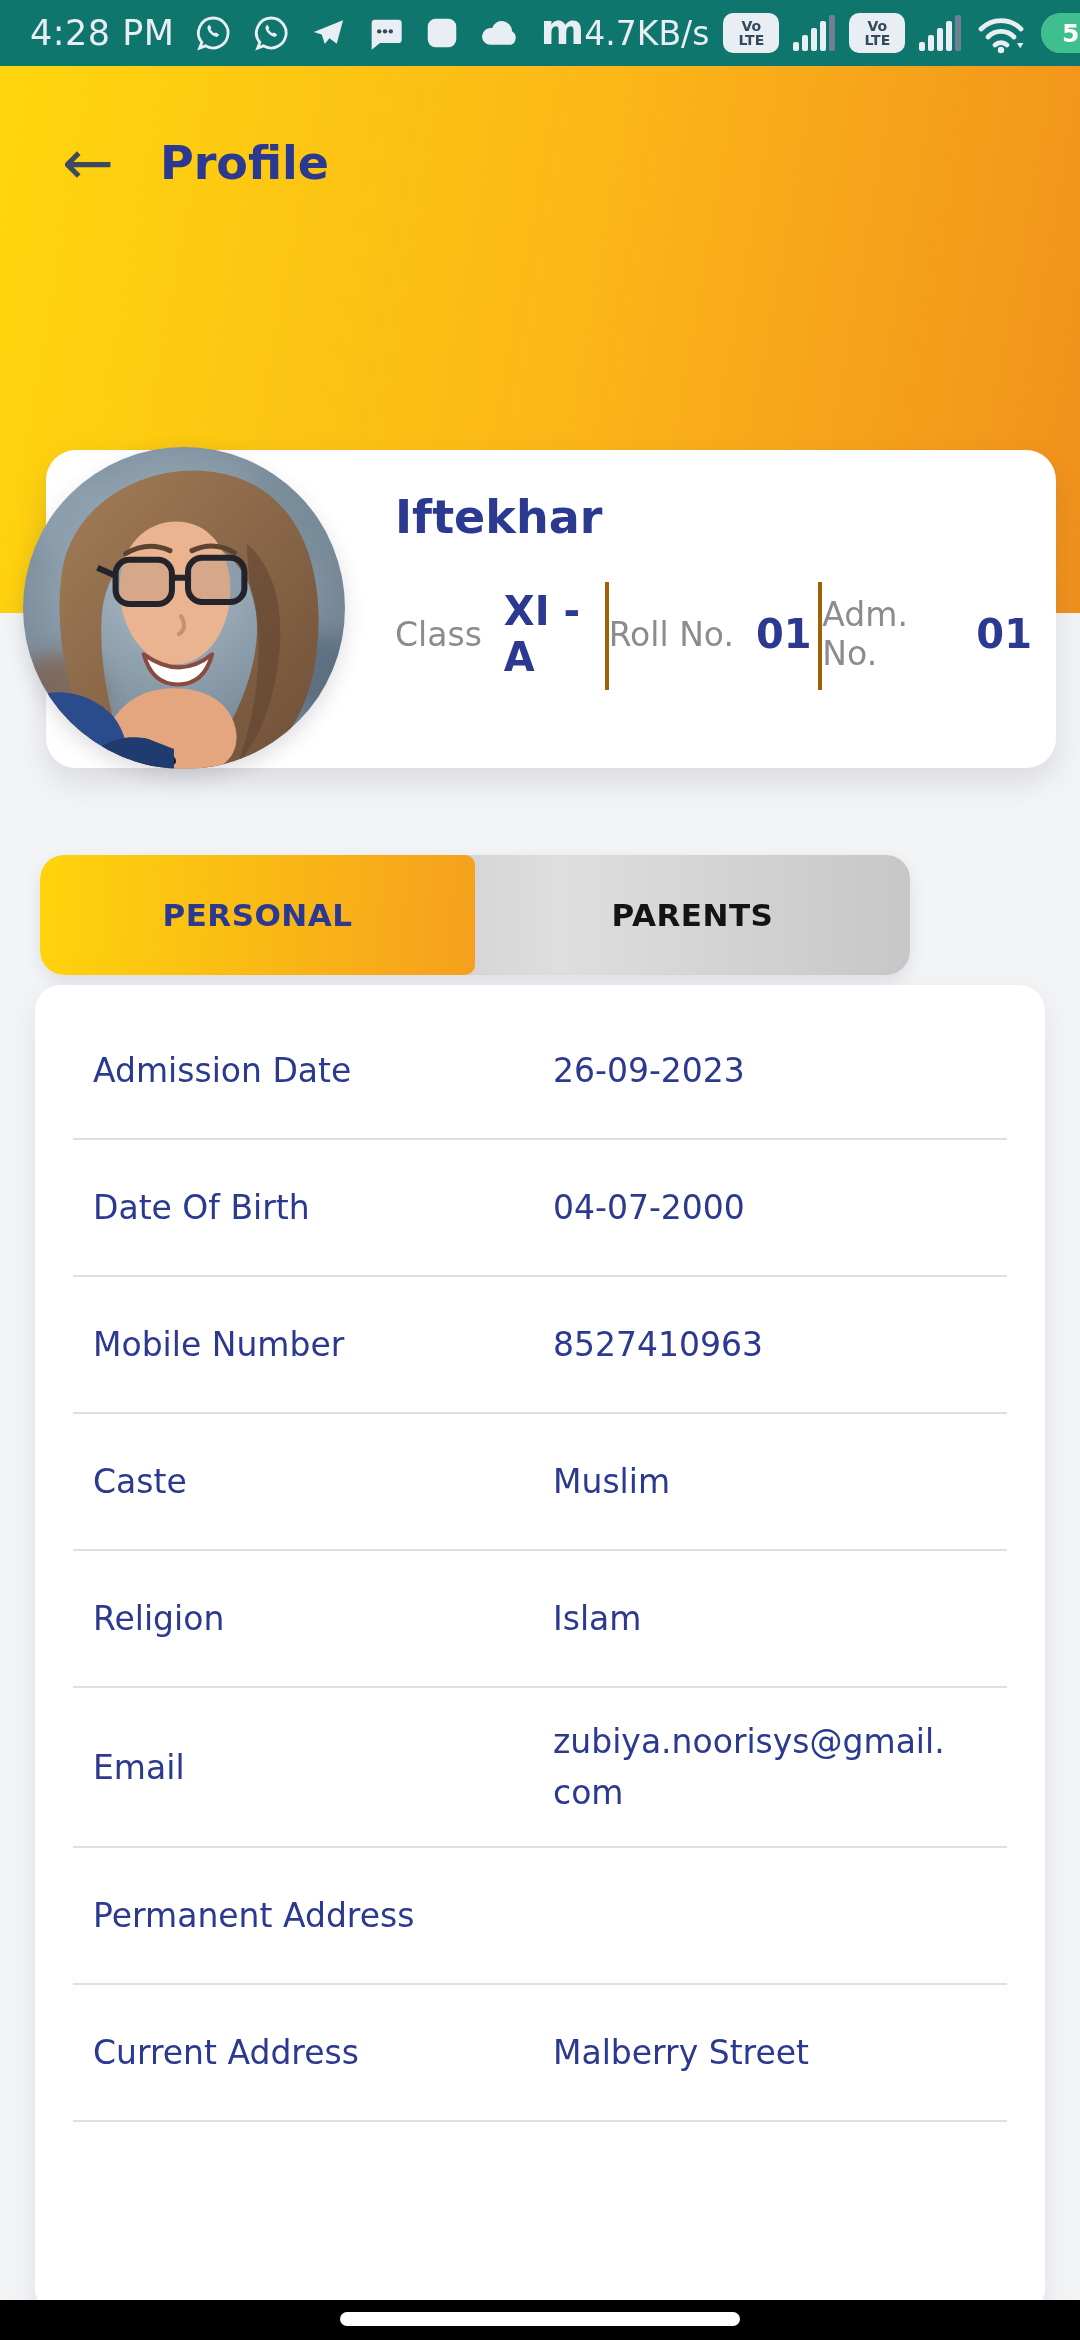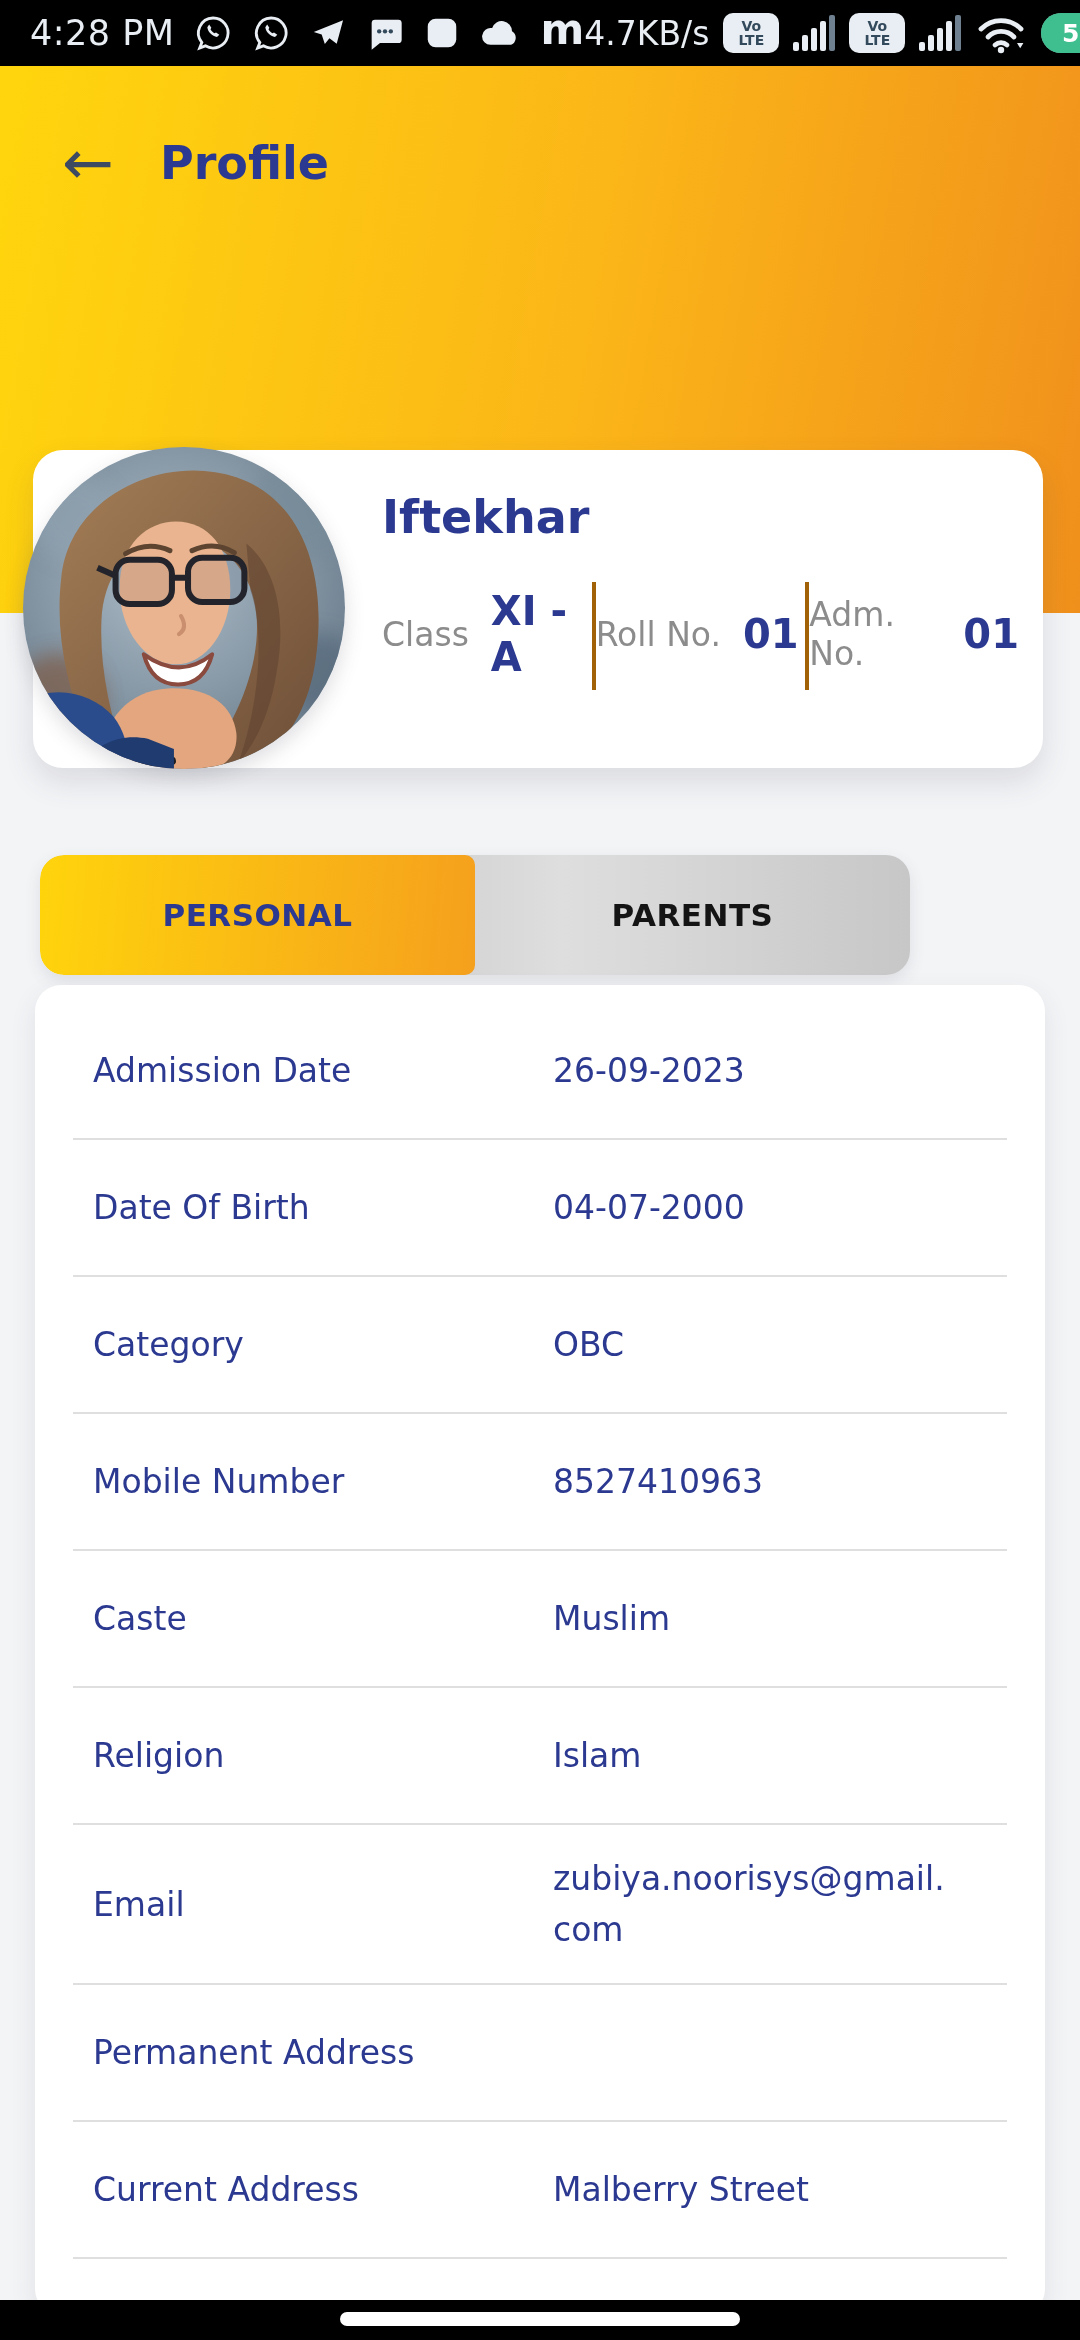--- a/index.html
+++ b/index.html
@@ -1,21 +1,21 @@
 <!DOCTYPE html>
 <html><head>
 <meta charset="utf-8">
 <style>
   html,body{margin:0;padding:0;background:#202020;}
   *{box-sizing:border-box;}
   .screen{position:relative;width:1080px;height:2340px;margin:0 auto;background:#F3F4F6;
           font-family:"DejaVu Sans",sans-serif;overflow:hidden;}
 
   
-  .status-bar{position:absolute;top:0;left:0;width:1080px;height:66px;background:#000000;
+  .status-bar{position:absolute;top:0;left:0;width:1080px;height:66px;background:#0f766e;
               display:flex;align-items:center;justify-content:space-between;padding:0 30px;color:#E8EEF3;}
   .sb-left{display:flex;align-items:center;gap:18px;}
   .sb-right{display:flex;align-items:center;gap:14px;}
   .sb-time{font-size:35px;letter-spacing:.5px;white-space:nowrap;}
   .sb-speed{font-size:33px;white-space:nowrap;}
   .sicon{display:flex;align-items:center;justify-content:center;}
   .volte{width:56px;height:40px;background:#E8EEF3;border-radius:10px;color:#33495C;
          display:flex;flex-direction:column;align-items:center;justify-content:center;line-height:1;}
   .volte span{font-size:14px;font-weight:bold;}
   .sigbars{display:flex;align-items:flex-end;gap:3px;height:36px;}
@@ -32,21 +32,21 @@
   .mi-glyph{font-size:42px;font-weight:bold;color:#E8EEF3;line-height:1;transform:translateY(-3px);}
 
   
   .header{position:absolute;top:66px;left:0;width:1080px;height:547px;
           background:linear-gradient(100deg,#FFD60D 0%,#FBB518 55%,#F0901C 100%);}
   .header-row{display:flex;align-items:center;gap:46px;padding:66px 0 0 62px;}
   .back-btn{font-size:62px;color:#3E4A61;line-height:1;cursor:pointer;font-family:"DejaVu Sans",sans-serif;}
   .page-title{font-size:46px;font-weight:bold;color:#2B3990;}
 
   
-  .profile-card{position:absolute;left:33px;top:450px;width:1010px;height:318px;background:#FFFFFF;
+  .profile-card{position:absolute;left:46px;top:450px;width:1010px;height:318px;background:#FFFFFF;
                 border-radius:30px;box-shadow:0 14px 30px rgba(70,70,90,.14);}
   .pc-content{margin-left:335px;padding:40px 24px 0 14px;}
   .student-name{font-size:46px;font-weight:bold;color:#2B3990;}
   .stats{display:flex;margin-top:38px;}
   .stat{flex:1;display:flex;flex-direction:row;align-items:center;gap:22px;padding:6px 0 10px;}
   .stat + .stat{border-left:4px solid #a16207;}
   .stat-label{font-size:33px;color:#8C8C8C;}
   .stat-value{font-size:40px;font-weight:bold;color:#2B3990;}
   .avatar{position:absolute;left:23px;top:447px;width:322px;height:322px;border-radius:50%;
           overflow:hidden;box-shadow:0 8px 20px rgba(70,70,90,.18);}
@@ -261,24 +261,20 @@
       <div class="drow">
         <span class="dlabel">Admission Date</span>
         <span class="dvalue">26-09-2023</span>
       </div>
 
       <div class="drow">
         <span class="dlabel">Date Of Birth</span>
         <span class="dvalue">04-07-2000</span>
       </div>
 
-      <div class="drow">
-        <span class="dlabel">Category</span>
-        <span class="dvalue">OBC</span>
-      </div>
 
       <div class="drow">
         <span class="dlabel">Mobile Number</span>
         <span class="dvalue">8527410963</span>
       </div>
 
       <div class="drow">
         <span class="dlabel">Caste</span>
         <span class="dvalue">Muslim</span>
       </div>

